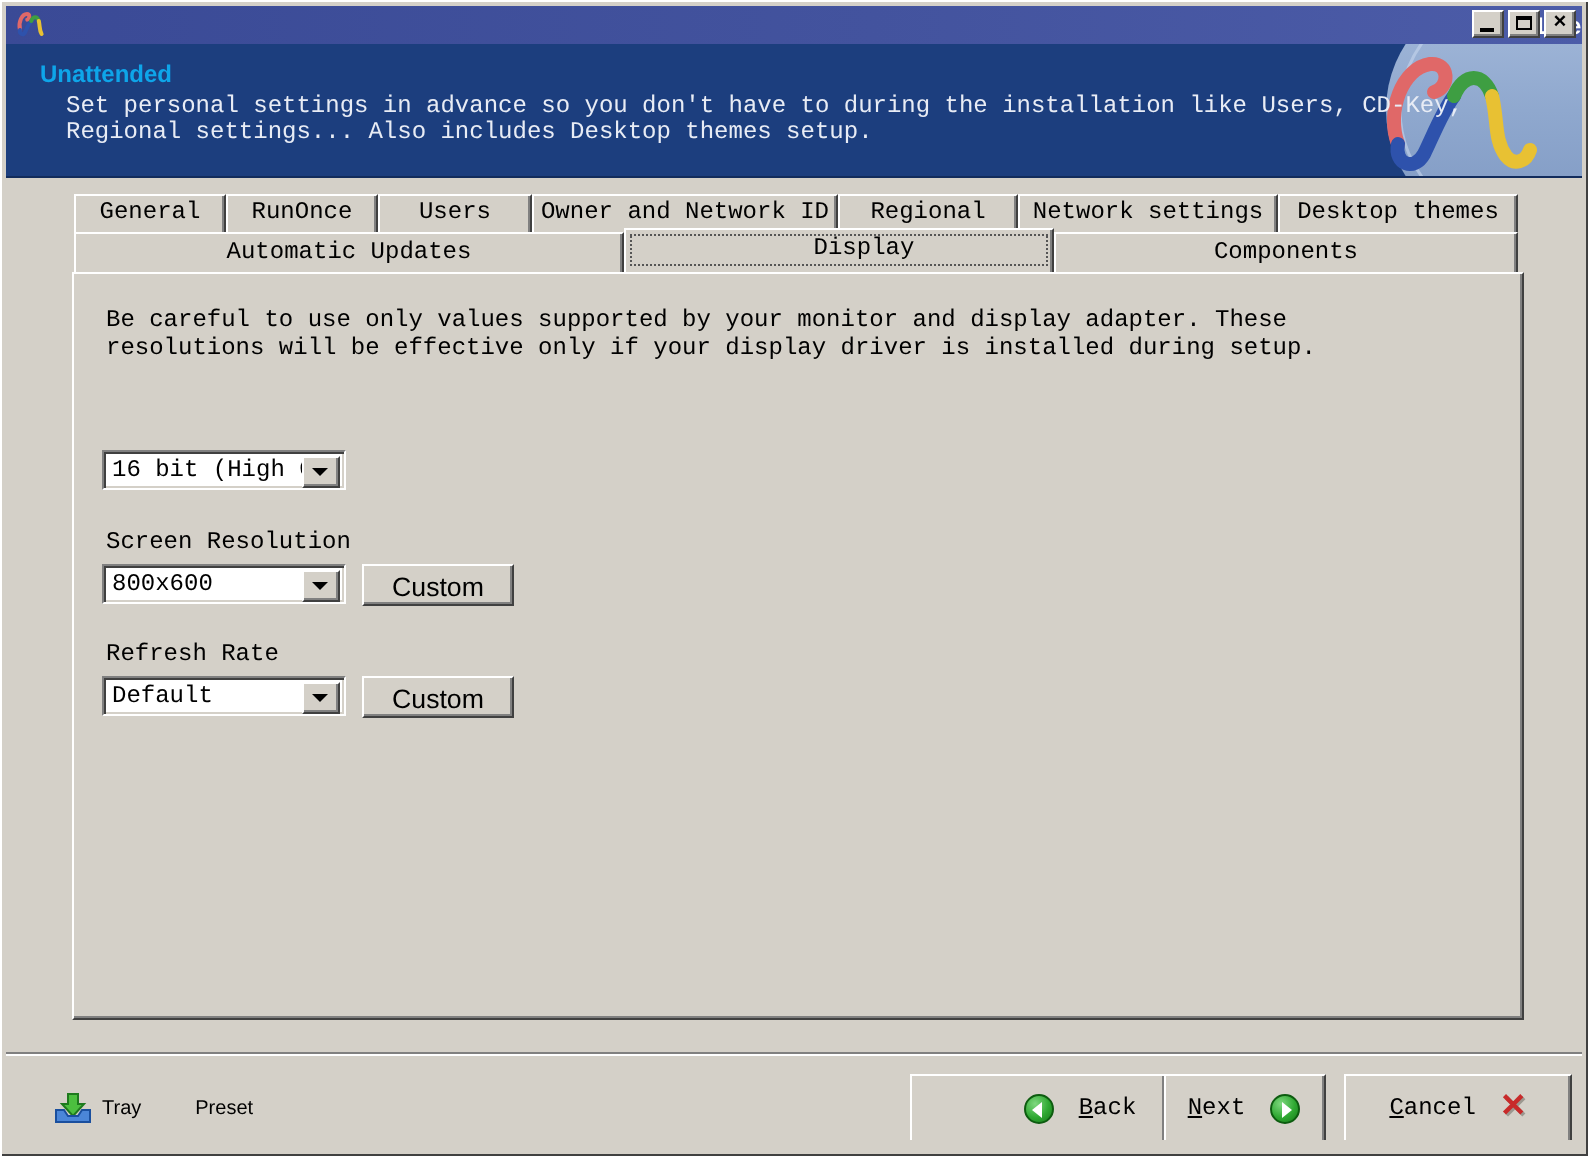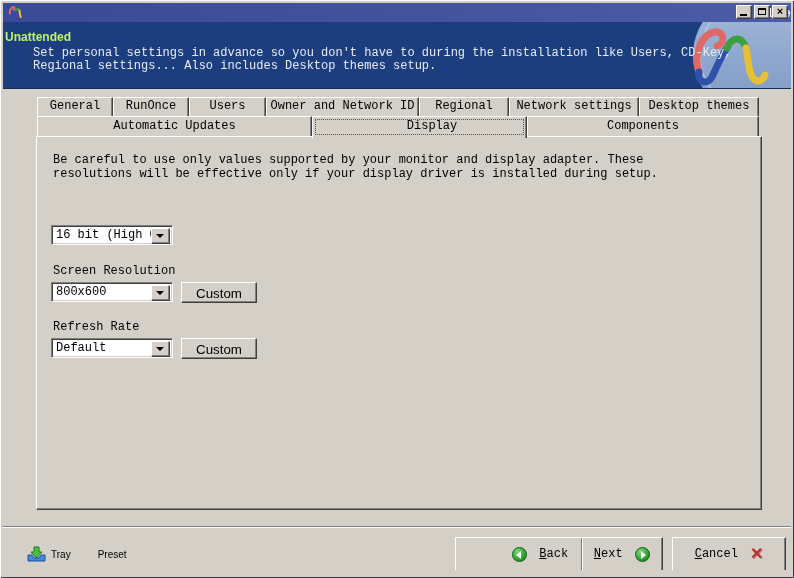--- a/index.html
+++ b/index.html
@@ -26,29 +26,29 @@
   .glyph-min { position:absolute; left:3px; bottom:2px; width:7px; height:2px; background:#000; }
   .glyph-max { position:absolute; left:3px; top:2px; width:8px; height:7px;
     border:1px solid #000; border-top-width:2px; box-sizing:border-box; }
   .glyph-close { position:absolute; left:0; right:0; top:-1px; text-align:center;
     font:bold 11px "Liberation Sans",sans-serif; color:#000; }
 
   
   .header { position:absolute; left:3px; top:22px; right:3px; height:66px;
     background:#1C3E7E; border-bottom:1px solid #122c5c; overflow:hidden; }
   .header-art { position:absolute; right:0; top:0; }
-  .header-title { position:absolute; left:2px; top:8px; color:#bef264;
+  .header-title { position:absolute; left:17px; top:8px; color:#0ea5e9;
     font:bold 12px "Liberation Sans",sans-serif; z-index:2; }
   .header-desc { position:absolute; left:30px; color:#E8ECF5; white-space:nowrap; z-index:2; }
   .hd1 { top:24px; } .hd2 { top:37px; }
 
   
   .tabrow { position:absolute; left:37px; width:618px; display:flex; }
   .row1 { top:97px; height:19px; }
-  .row2 { top:116px; height:20px; }
+  .row2 { top:116px; height:20px;align-items:flex-end; }
   .tab { flex:0 0 auto; box-sizing:border-box; height:100%; background:#D4D0C8;
     border-top:1px solid #fff; border-left:1px solid #fff; border-right:1px solid #404040;
     box-shadow: inset -1px 0 0 #808080;
     text-align:center; line-height:17px; white-space:nowrap; overflow:hidden; cursor:default; }
   .row2 .tab { line-height:18px; }
   .tab.selected { height:22px; position:relative; z-index:3;
     outline:1px dotted #555; outline-offset:-4px;padding-left:25px; }
 
   
   .panel { position:absolute; left:36px; top:136px; width:726px; height:374px;

